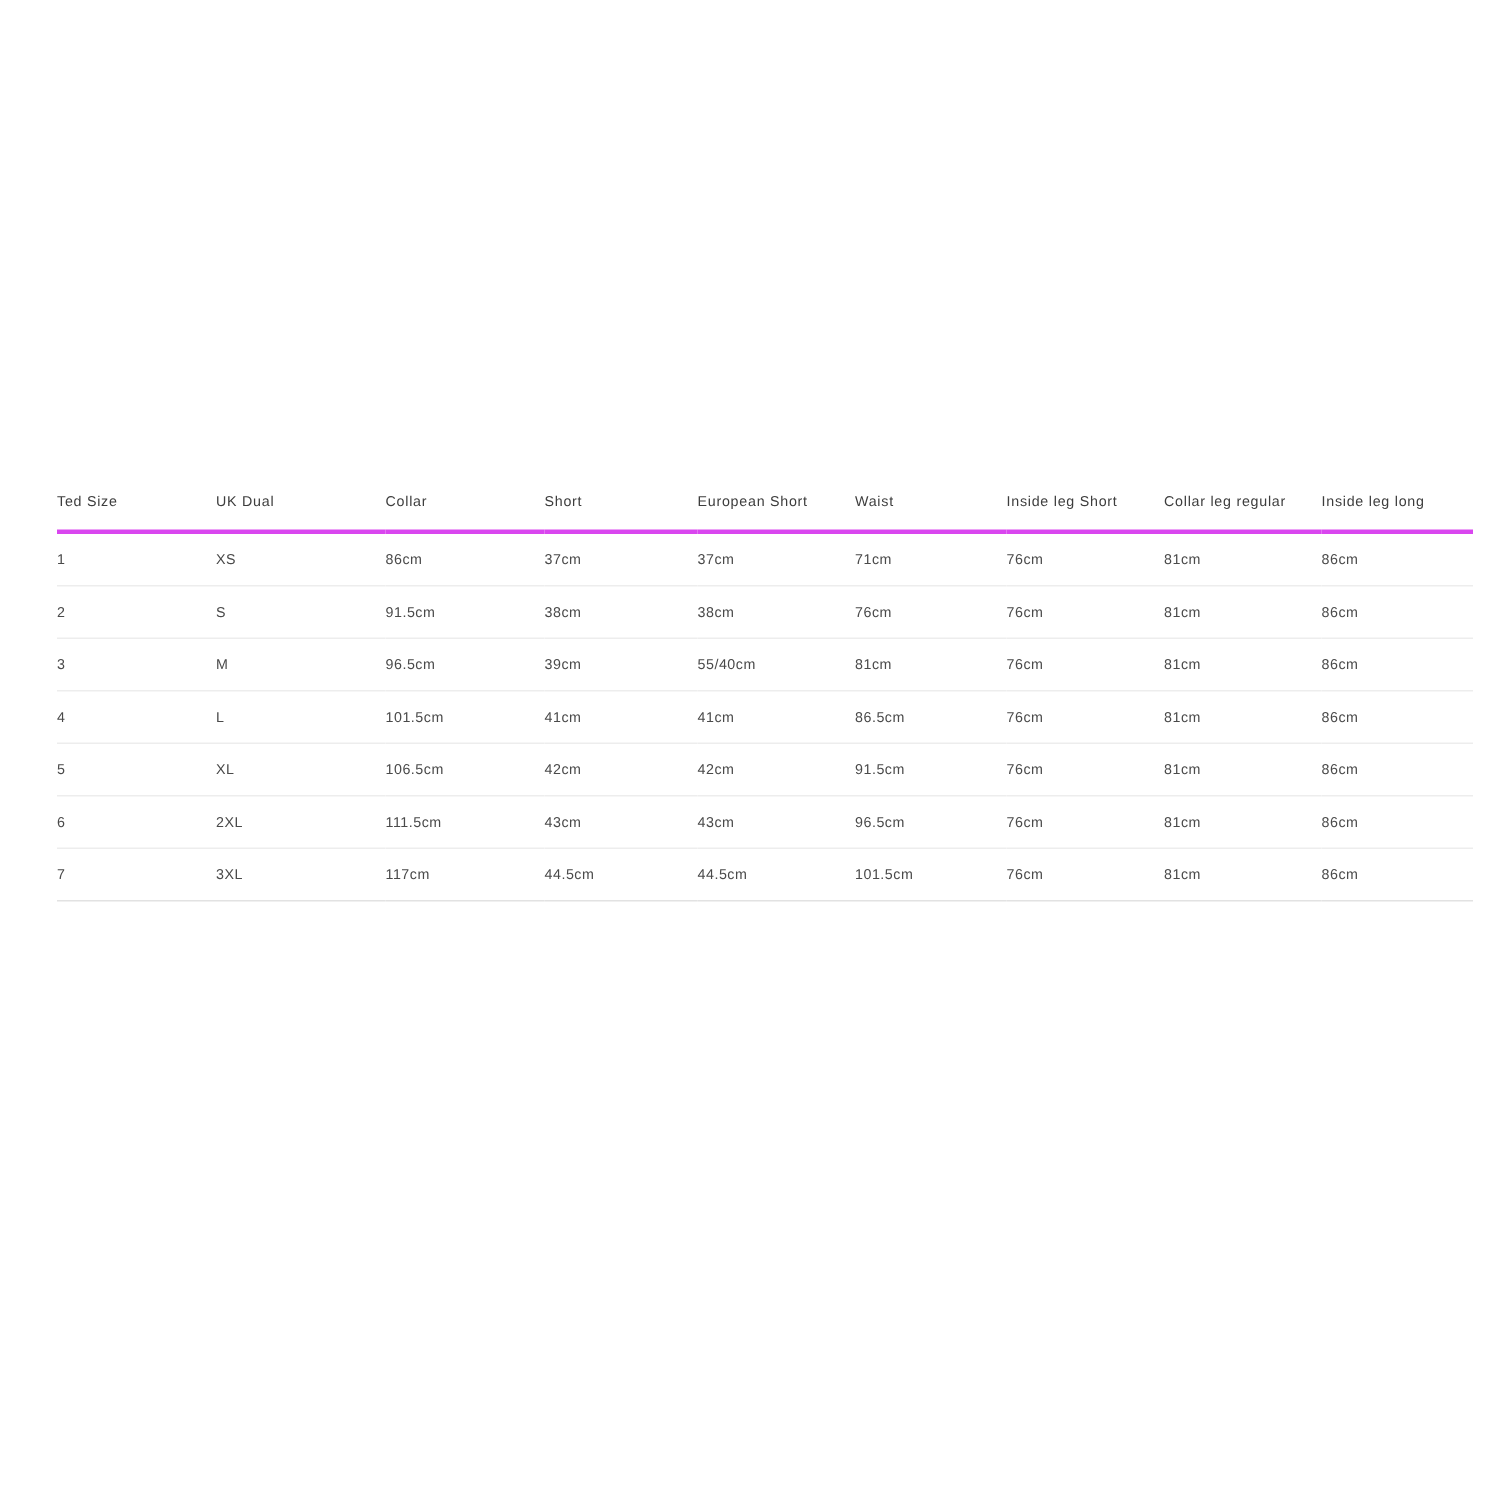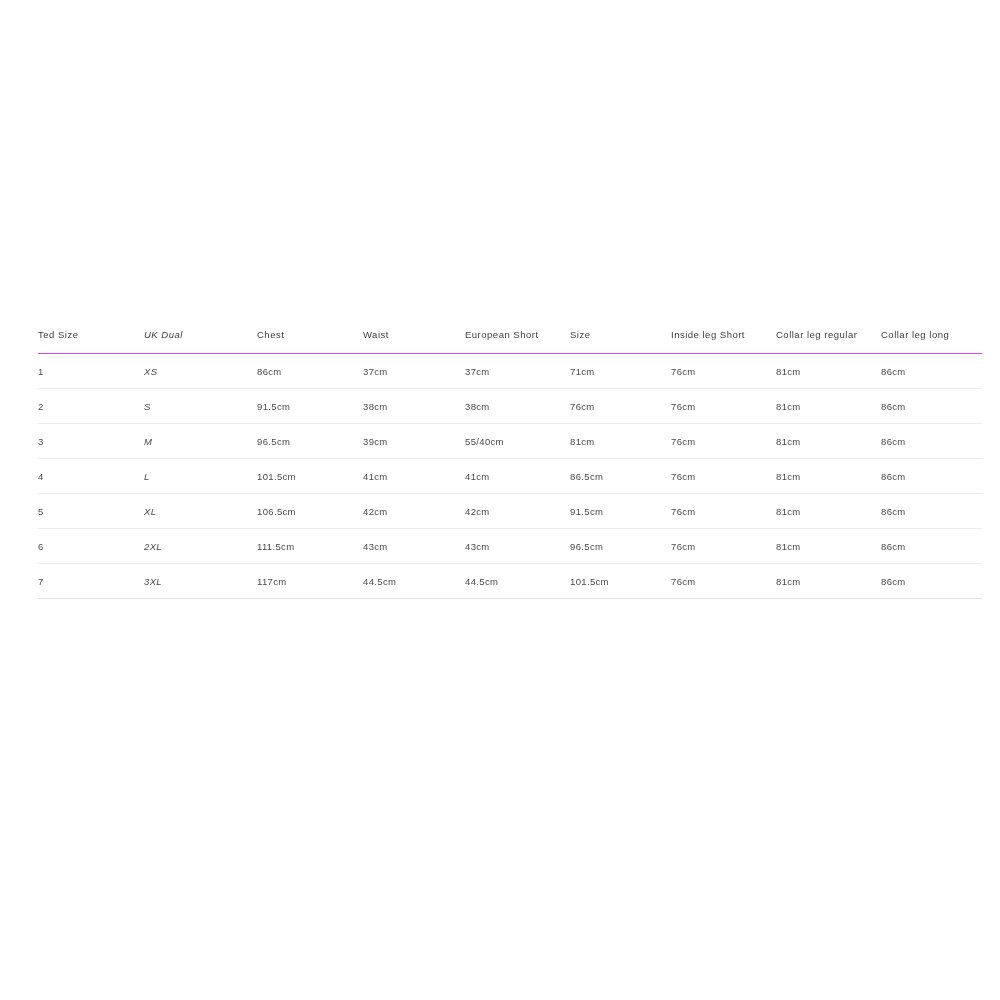--- a/index.html
+++ b/index.html
@@ -36,21 +36,21 @@
     font-weight: normal;
     padding: 0;
     vertical-align: middle;
     letter-spacing: 0.35px;
   }
   table.size-table thead th {
     font-size: 9.5px;
     color: #3d3d3d;
     height: 33px;
     padding-bottom: 2px;
-    border-bottom: 1px solid #d946ef;
+    border-bottom: 3px solid #d946ef;
     letter-spacing: 0.5px;
   }
   table.size-table tbody td {
     font-size: 9.5px;
     color: #4a4a4a;
     height: 34px;
     border-bottom: 1px solid #ededed;
   }
   table.size-table tbody tr:last-child td {
     border-bottom: 1px solid #e2e2e2;
@@ -59,21 +59,21 @@
   col.c0 { width: 106px; }
   col.c1 { width: 113px; }
   col.c2 { width: 106px; }
   col.c3 { width: 102px; }
   col.c4 { width: 105px; }
   col.c5 { width: 101px; }
   col.c6 { width: 105px; }
   col.c7 { width: 105px; }
   col.c8 { width: 101px; }
   .cell-pad-0 { padding-left: 10px; }
-  .cell-pad-1 { padding-left: 8px; font-style: italic; }
+  .cell-pad-1 { padding-left: 8px; }
 </style>
 </head>
 <body>
 
 <div class="page">
   <div class="size-table-wrap">
     <table class="size-table">
       <colgroup>
         <col class="c0">
           <col class="c1">
@@ -82,27 +82,27 @@
           <col class="c4">
         <col class="c5">
           <col class="c6">
           <col class="c7">
           <col class="c8">
       </colgroup>
       <thead>
         <tr>
           <th class="cell-pad-0">Ted Size</th>
           <th class="cell-pad-1">UK Dual</th>
-          <th>Chest</th>
+          <th>Collar</th>
+          <th>Short</th>
+          <th>European Short</th>
           <th>Waist</th>
-          <th>European Short</th>
-          <th>Size</th>
           <th>Inside leg Short</th>
           <th>Collar leg regular</th>
-          <th>Collar leg long</th>
+          <th>Inside leg long</th>
         </tr>
       </thead>
       <tbody>
         <tr>
           <td class="cell-pad-0">1</td>
           <td class="cell-pad-1">XS</td>
           <td>86cm</td>
           <td>37cm</td>
           <td>37cm</td>
           <td>71cm</td>

